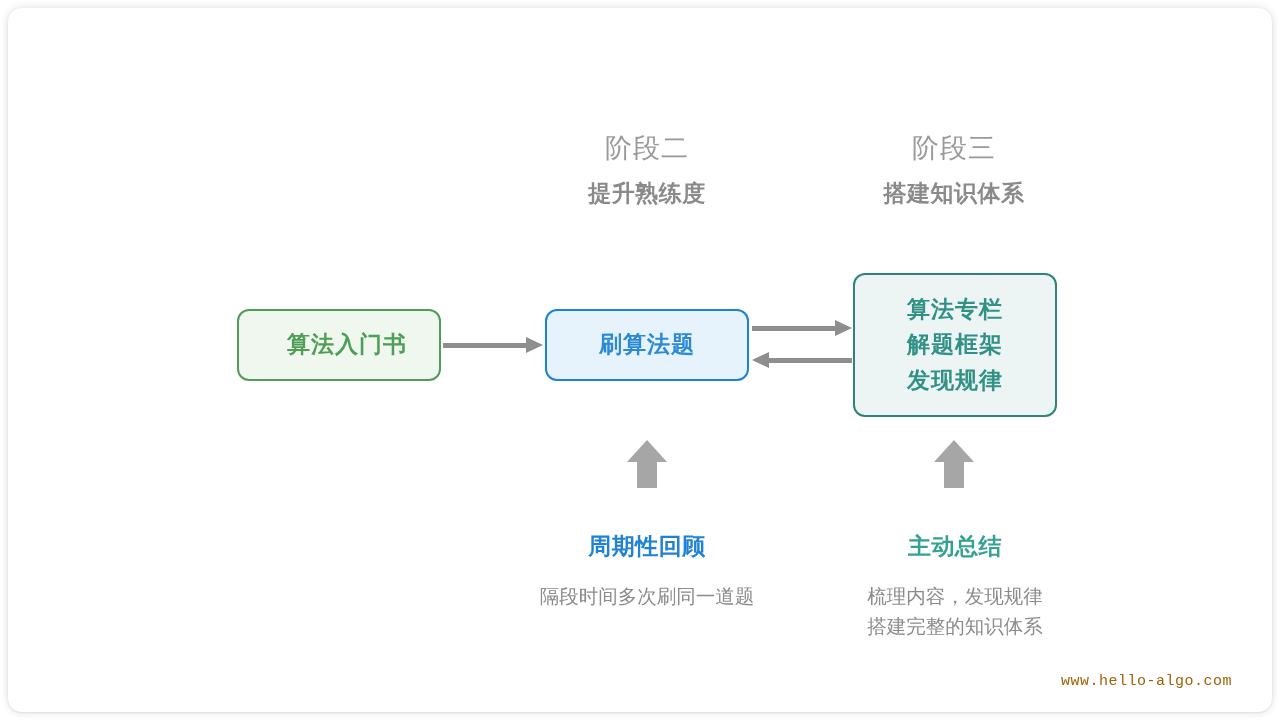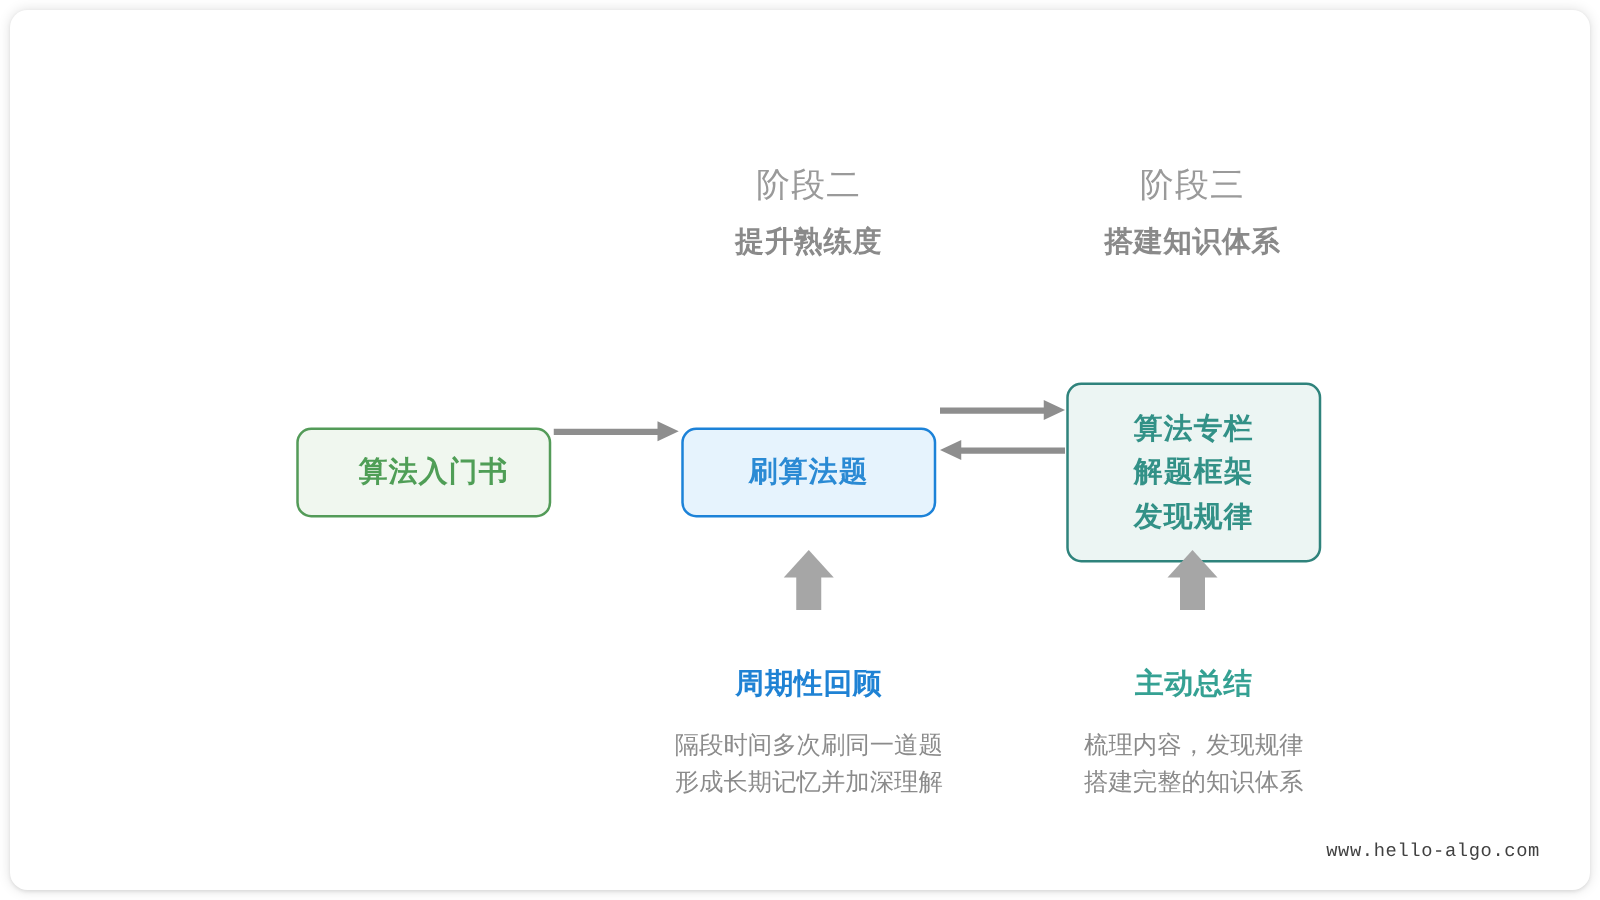--- a/index.html
+++ b/index.html
@@ -48,21 +48,20 @@
     position: absolute;
     box-sizing: border-box;
     border-radius: 12px;
     display: flex;
     flex-direction: column;
     align-items: center;
     justify-content: center;
     font-weight: 700;
     font-size: 23px;
     letter-spacing: 1px;
-    margin-top: 33px;
   }
   .node .line { line-height: 1.55; }
 
   #node-book {
     left: 229px; top: 301px; width: 204px; height: 72px;
     background: #f0f7ef;
     border: 2px solid #539b58;
     color: #4f9e56;
     padding-left: 16px;
   }
@@ -145,21 +144,21 @@
 
   #note-review { left: 479px; top: 511px; }
   #note-summary { left: 787px; top: 511px; }
 
   #watermark {
     position: absolute;
     right: 40px;
     bottom: 22px;
     font-family: "Liberation Mono", "DejaVu Sans Mono", monospace;
     font-size: 15px;
-    color: #404040;
+    color: #a16207;
     letter-spacing: 0.5px;
     margin-top: 48px;
   }
 
   #stage-1 { left: 201px; top: 127px; }
   #stage-2 { left: 509px; top: 127px; }
   #stage-3 { left: 816px; top: 127px; }
 </style>
 </head>
 <body>
@@ -208,21 +207,20 @@
   </div>
   <div class="up-arrow" id="up-arrow-summary">
     <div class="a-head"></div>
     <div class="a-shaft"></div>
   </div>
 
   <div class="note" id="note-review">
     <div class="note-title blue">周期性回顾</div>
     <div class="note-desc">
       <div>隔段时间多次刷同一道题</div>
-      <div>形成长期记忆并加深理解</div>
     </div>
   </div>
 
   <div class="note" id="note-summary">
     <div class="note-title teal">主动总结</div>
     <div class="note-desc">
       <div>梳理内容，发现规律</div>
       <div>搭建完整的知识体系</div>
     </div>
   </div>

